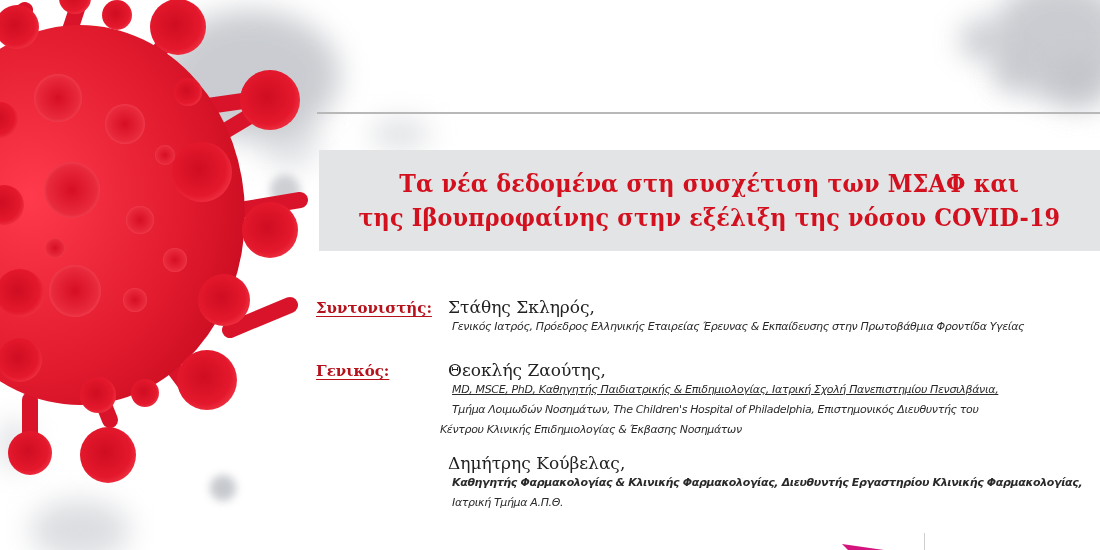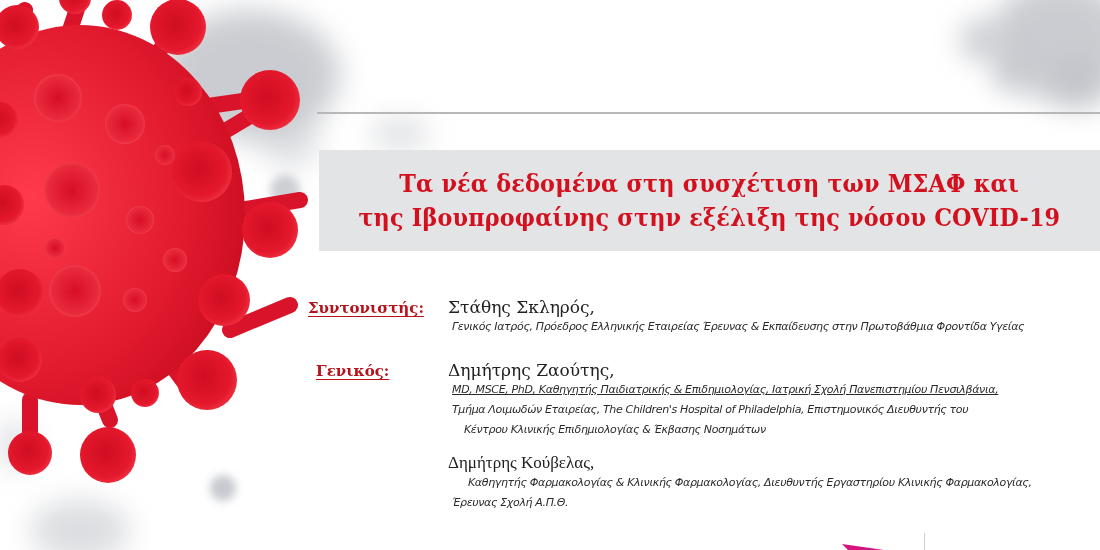--- a/index.html
+++ b/index.html
@@ -140,32 +140,32 @@
     </g>
   </svg>
 
   <div class="top-rule"></div>
 
   <div class="title-box">
     <div class="title-line">Τα νέα δεδομένα στη συσχέτιση των ΜΣΑΦ και</div>
     <div class="title-line">της Ιβουπροφαίνης στην εξέλιξη της νόσου COVID-19</div>
   </div>
 
-  <div class="role-label" style="left:308px;top:299px;text-align:center;">Συντονιστής:</div>
+  <div class="role-label" style="left:316px;top:299px;text-align:center;">Συντονιστής:</div>
   <div class="person-name" style="left:448px;top:297px;">Στάθης Σκληρός,</div>
   <div class="person-desc" style="left:452px;top:317px;">Γενικός Ιατρός, Πρόεδρος Ελληνικής Εταιρείας Έρευνας &amp; Εκπαίδευσης στην Πρωτοβάθμια Φροντίδα Υγείας</div>
 
   <div class="role-label" style="left:316px;top:362px;">Γενικός:</div>
 
-  <div class="person-name" style="left:448px;top:360px;">Δημήτρης Ζαούτης,</div>
+  <div class="person-name" style="left:448px;top:360px;">Θεοκλής Ζαούτης,</div>
   <div class="person-desc" style="left:452px;top:380px;text-decoration:underline;">MD, MSCE, PhD,  Καθηγητής Παιδιατρικής &amp; Επιδημιολογίας, Ιατρική Σχολή  Πανεπιστημίου Πενσιλβάνια,</div>
-  <div class="person-desc" style="left:452px;top:400px;">Τμήμα Λοιμωδών Εταιρείας, The Children's Hospital of Philadelphia, Επιστημονικός Διευθυντής του</div>
-  <div class="person-desc" style="left:464px;top:420px;">Κέντρου Κλινικής Επιδημιολογίας &amp; Έκβασης Νοσημάτων</div>
+  <div class="person-desc" style="left:452px;top:400px;">Τμήμα Λοιμωδών Νοσημάτων, The Children's Hospital of Philadelphia, Επιστημονικός Διευθυντής του</div>
+  <div class="person-desc" style="left:440px;top:420px;">Κέντρου Κλινικής Επιδημιολογίας &amp; Έκβασης Νοσημάτων</div>
 
-  <div class="person-name" style="left:448px;top:453px;font-family:Liberation Serif, serif;">Δημήτρης Κούβελας,</div>
-  <div class="person-desc" style="left:468px;top:473px;">Καθηγητής Φαρμακολογίας &amp; Κλινικής Φαρμακολογίας, Διευθυντής Εργαστηρίου Κλινικής Φαρμακολογίας,</div>
-  <div class="person-desc" style="left:452px;top:493px;">Έρευνας Σχολή Α.Π.Θ.</div>
+  <div class="person-name" style="left:448px;top:453px;">Δημήτρης Κούβελας,</div>
+  <div class="person-desc" style="left:452px;top:473px;font-weight:bold;">Καθηγητής Φαρμακολογίας &amp; Κλινικής Φαρμακολογίας, Διευθυντής Εργαστηρίου Κλινικής Φαρμακολογίας,</div>
+  <div class="person-desc" style="left:452px;top:493px;">Ιατρική Τμήμα Α.Π.Θ.</div>
 
   <svg class="magenta-shape" viewBox="0 0 50 14">
     <polygon points="0,4 42,10 48,14 10,14" fill="#d4157f"></polygon>
   </svg>
   <div class="bottom-tick"></div>
 </div>
 
 </body></html>

